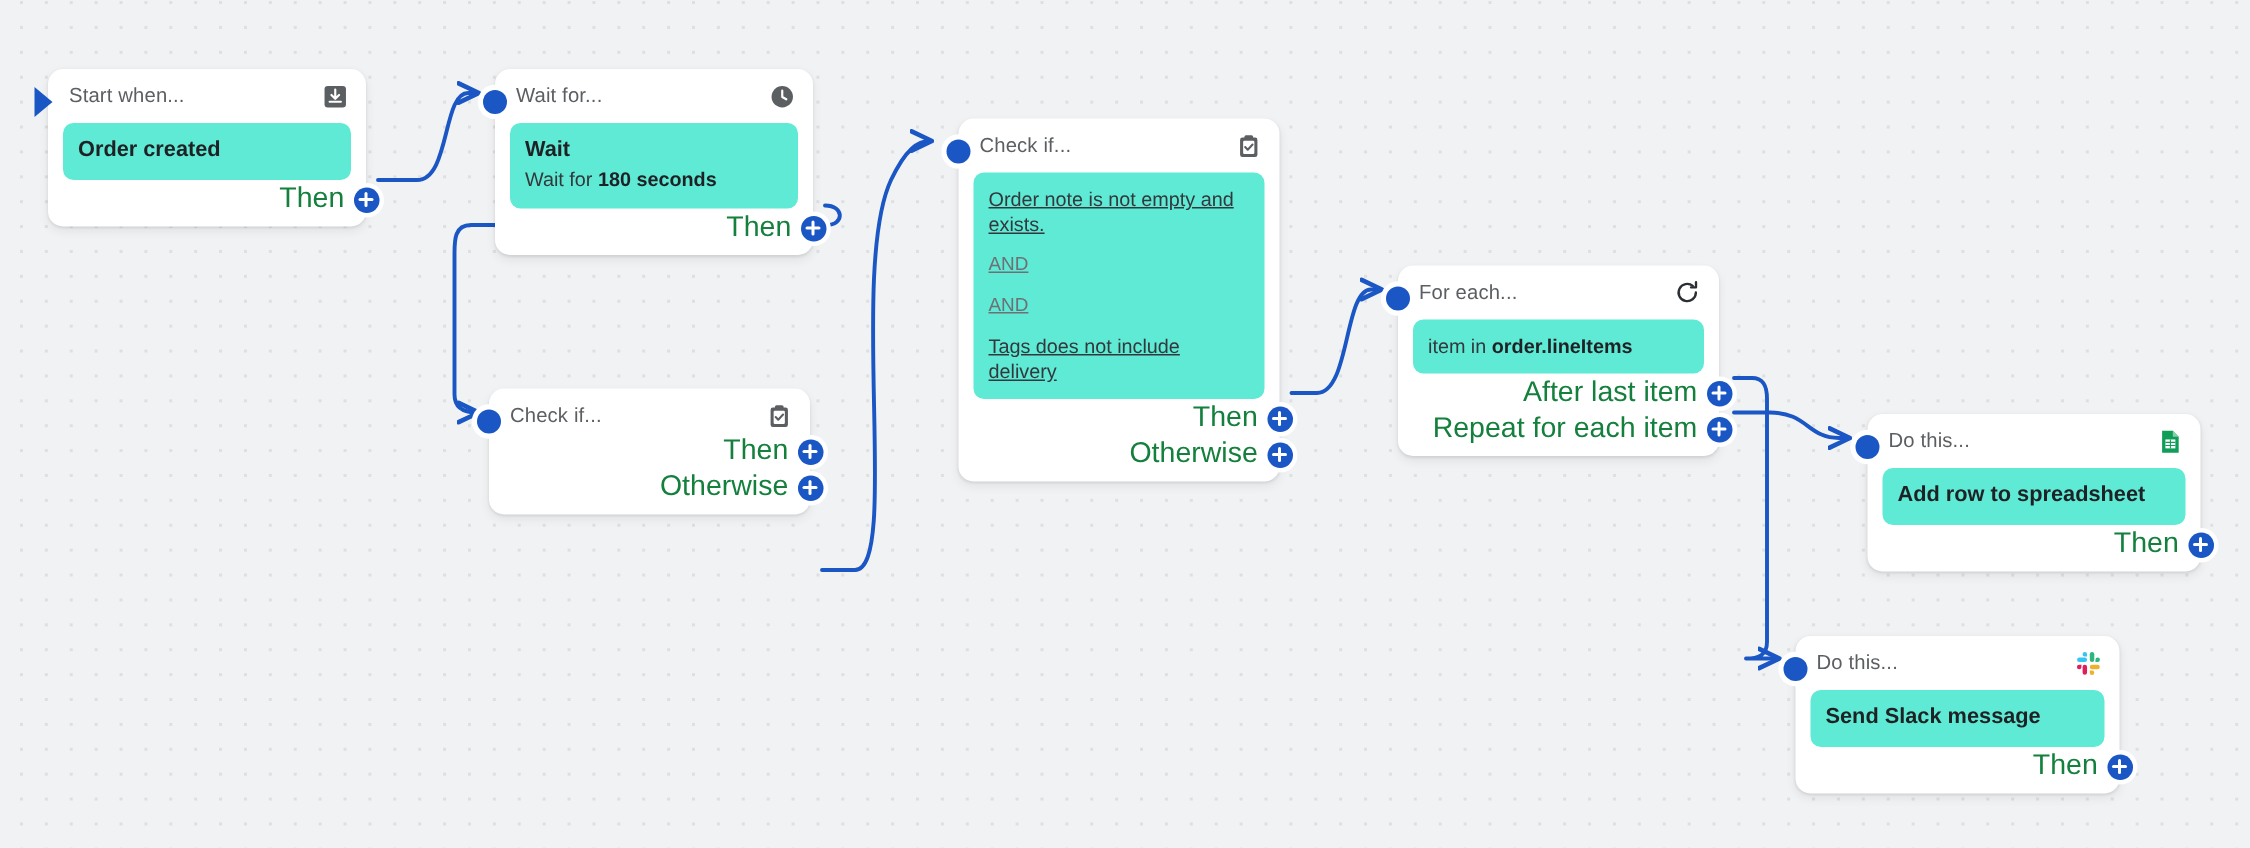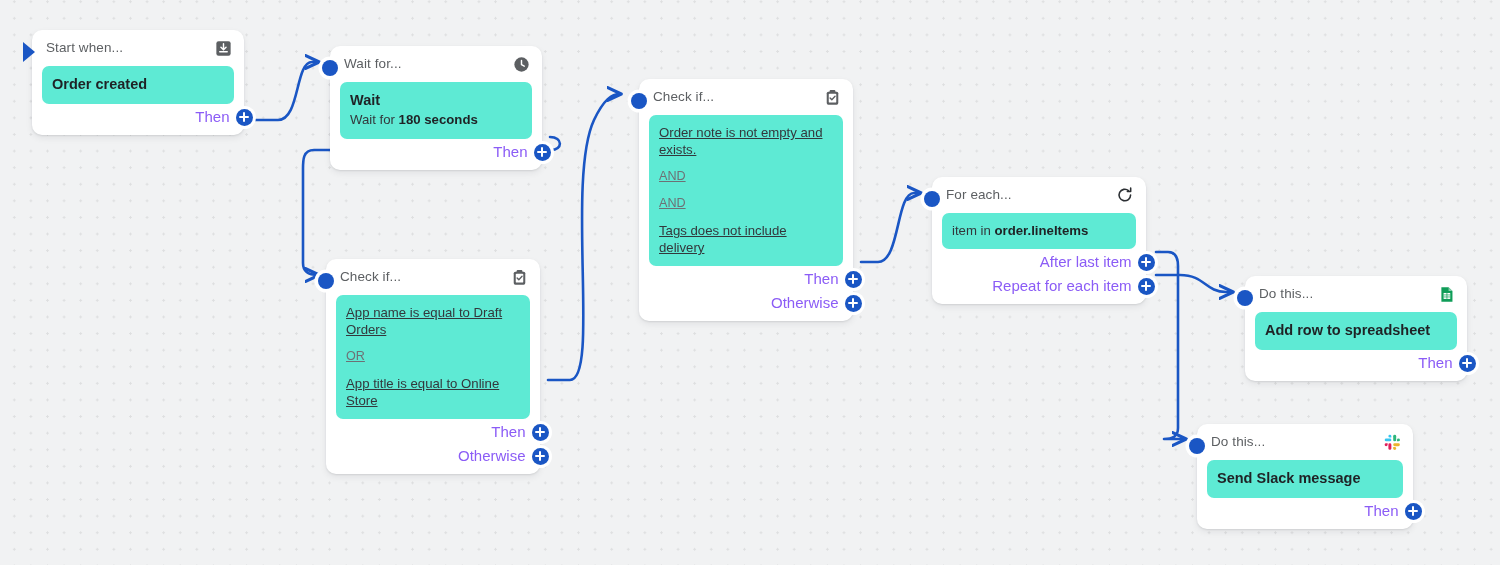--- a/index.html
+++ b/index.html
@@ -120,22 +120,22 @@
   .port-row {
     display: flex;
     align-items: center;
     justify-content: flex-end;
     gap: 6px;
     height: 22px;
     padding-right: 0px;
     margin-top: 2px;
   }
   .port-label {
-    font-size: 15px;
-    color: #8b5cf6;
+    font-size: 19px;
+    color: #15803d;
     line-height: 18px;
   }
   .plus {
     width: 17px;
     height: 17px;
     border-radius: 50%;
     background: #1a56c4;
     position: relative;
     flex: 0 0 auto;
     margin-right: -18.5px;
@@ -198,21 +198,21 @@
 
       <path d="M 861 262 L 878 262 C 900 262 896 193 914 193 L 920 193" marker-end="url(#arw)"></path>
 
       <path d="M 1156 275 L 1180 275 C 1205 275 1205 292 1226 292 L 1232 292" marker-end="url(#arw)"></path>
 
       <path d="M 1156 252 L 1168 252 C 1176 252 1178 258 1178 266 L 1178 428
                C 1178 437 1172 439 1164 439 L 1185 439" marker-end="url(#arw)"></path>
     </g>
   </svg>
 
-  <div class="node" style="left:32px; top:30px; width:212px;">
+  <div class="node" style="left:32px; top:46px; width:212px;">
     <div class="in-tri"></div>
     <div class="node-head">
       <span class="node-title">Start when...</span>
       <span class="node-icon">
         <svg width="17" height="17" viewBox="0 0 20 20">
           <rect x="1.6" y="1.6" width="16.8" height="16.8" rx="2.6" fill="#5c5f62"></rect>
           <path d="M10 4.4 L10 11.2 M7 8.6 L10 11.6 L13 8.6" stroke="#ffffff" stroke-width="1.7" fill="none" stroke-linecap="round" stroke-linejoin="round"></path>
           <path d="M5.6 13.9 L14.4 13.9" stroke="#ffffff" stroke-width="1.7" stroke-linecap="round"></path>
         </svg>
       </span>
@@ -254,25 +254,20 @@
     <div class="node-head">
       <span class="node-title">Check if...</span>
       <span class="node-icon">
         <svg width="17" height="17" viewBox="0 0 20 20">
           <rect x="3.2" y="3.2" width="13.6" height="15.2" rx="1.8" fill="#5c5f62"></rect>
           <rect x="6.6" y="1.3" width="6.8" height="3.6" rx="1.2" fill="#5c5f62"></rect>
           <rect x="5.6" y="5.6" width="8.8" height="10.4" rx="1" fill="#ffffff"></rect>
           <path d="M7.2 10.6 L9.2 12.7 L13 8.6" stroke="#5c5f62" stroke-width="1.6" fill="none" stroke-linecap="round" stroke-linejoin="round"></path>
         </svg>
       </span>
-    </div>
-    <div class="node-body">
-      <div class="cond-line">App name is equal to Draft Orders</div>
-      <div class="cond-line cond-op">OR</div>
-      <div class="cond-line">App title is equal to Online Store</div>
     </div>
     <div class="port-row">
       <span class="port-label">Then</span>
       <span class="plus"></span>
     </div>
     <div class="port-row">
       <span class="port-label">Otherwise</span>
       <span class="plus"></span>
     </div>
   </div>

